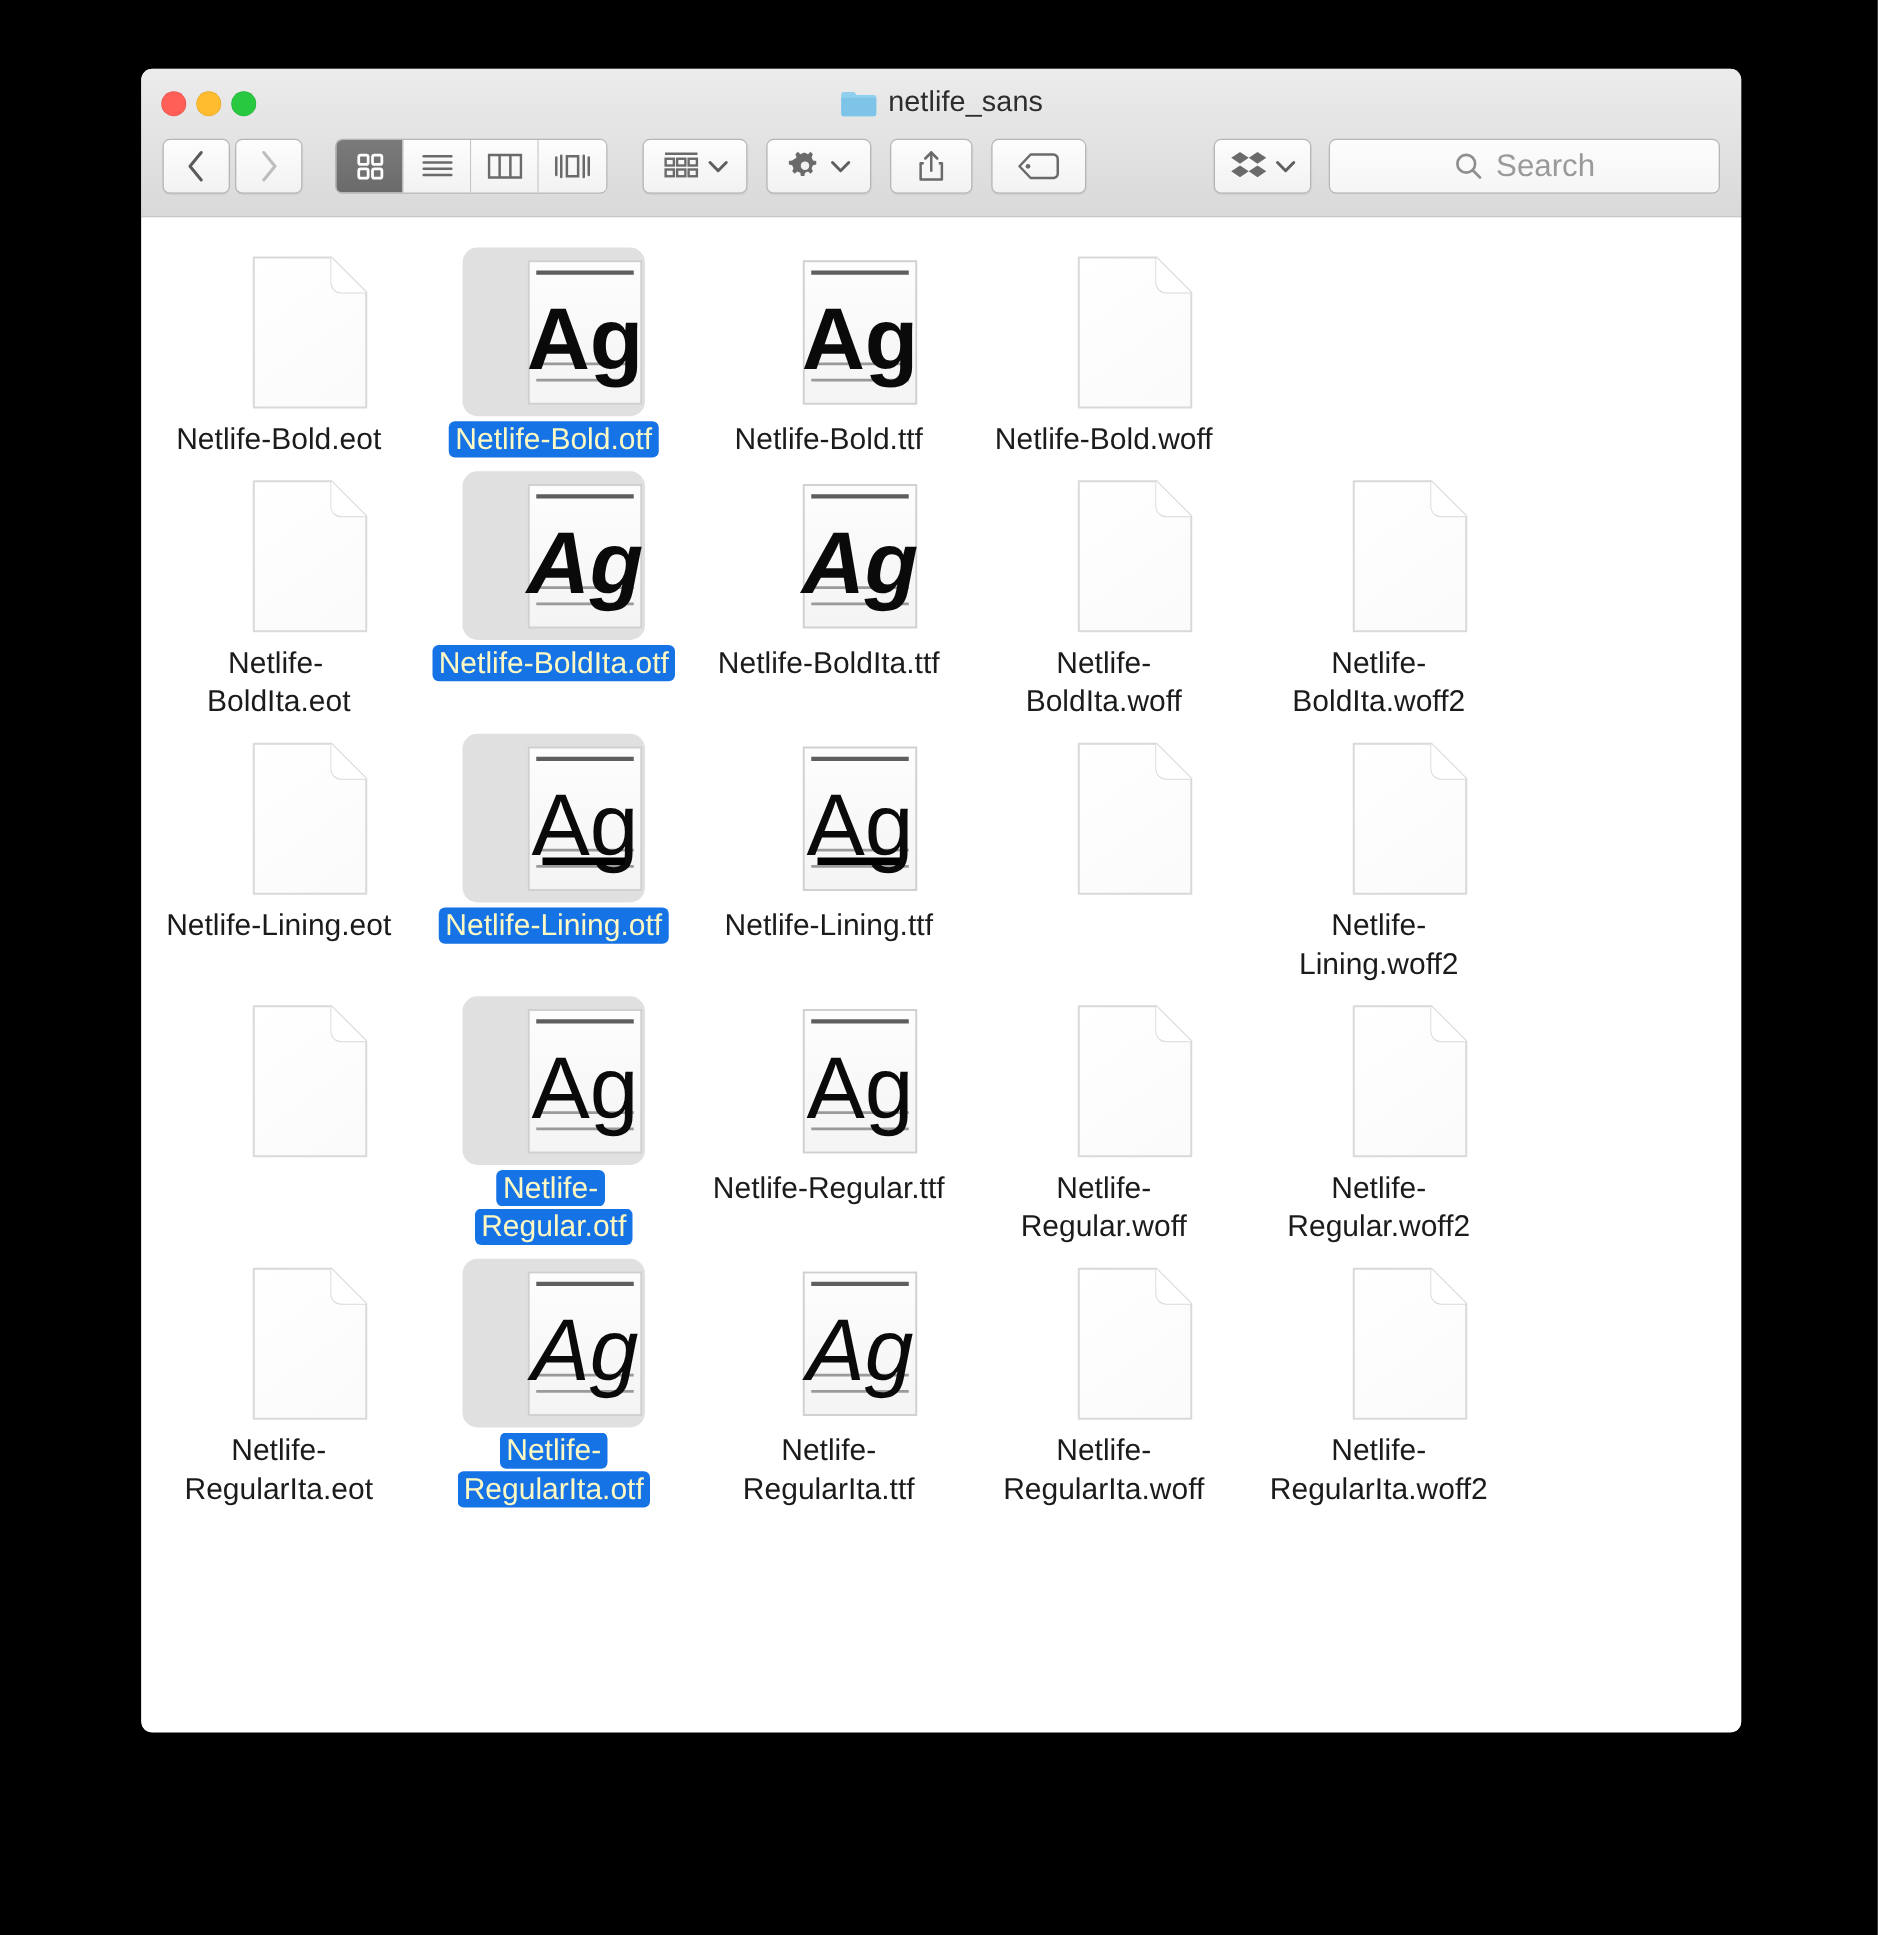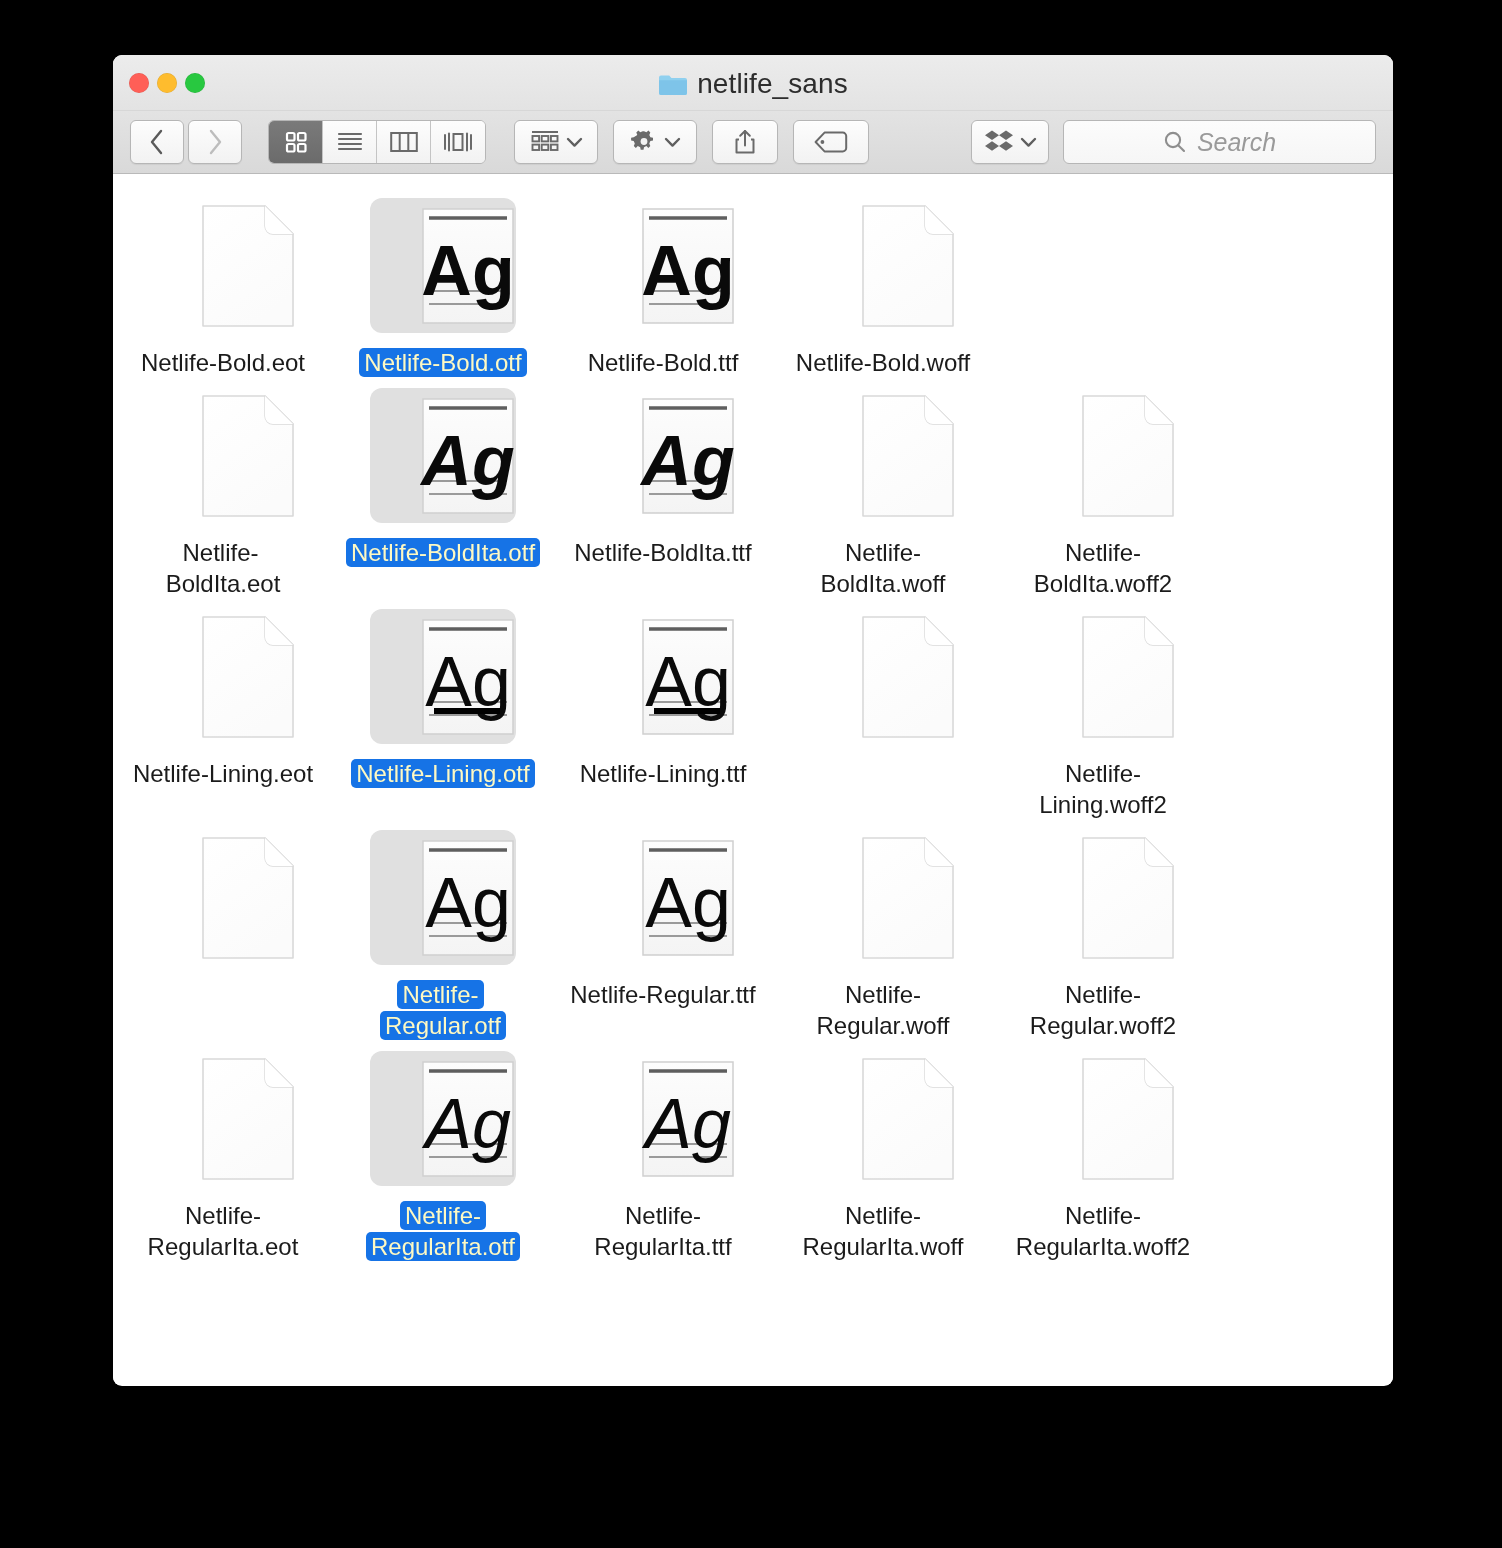--- a/index.html
+++ b/index.html
@@ -51,35 +51,34 @@
   #title-center {
     position: absolute;
     left: 0; right: 0; top: 13px;
     display: flex;
     align-items: center;
     justify-content: center;
     gap: 9px;
   }
   #folder-icon { width: 30px; height: 24px; display: block; }
   #window-title {
-    font-size: 28px;
+    font-size: 23px;
     color: #2d2d2d;
     letter-spacing: 0.1px;
   }
 
   
   #toolbar {
     position: relative;
     height: 63px;
     background: linear-gradient(to bottom, #e3e3e3 0%, #d9d9d9 100%);
     border-bottom: 1px solid #b9b9b9;
     display: flex;
-    align-items: center;
+    align-items: flex-start;
     padding: 0 17px;
-    font-style: italic;
   }
 
   .btn {
     background: linear-gradient(to bottom, #fdfdfd 0%, #f2f2f2 100%);
     border: 1px solid #b6b6b6;
     border-radius: 6px;
     height: 44px;
     display: flex;
     align-items: center;
     justify-content: center;
@@ -169,21 +168,21 @@
     background: #e0e0e0;
   }
 
   
   .doc-icon { width: 96px; height: 124px; display: block; }
 
   
   .font-icon { width: 96px; height: 118px; display: block; }
 
   .cell-label {
-    margin-top: 14px;
+    margin-top: 3px;
     max-width: 200px;
     text-align: center;
     font-size: 24px;
     line-height: 31px;
     color: #1b1b1b;
     word-break: break-word;
   }
   .cell-label span.lbl-line {
     display: inline;
     padding: 1px 5px;

